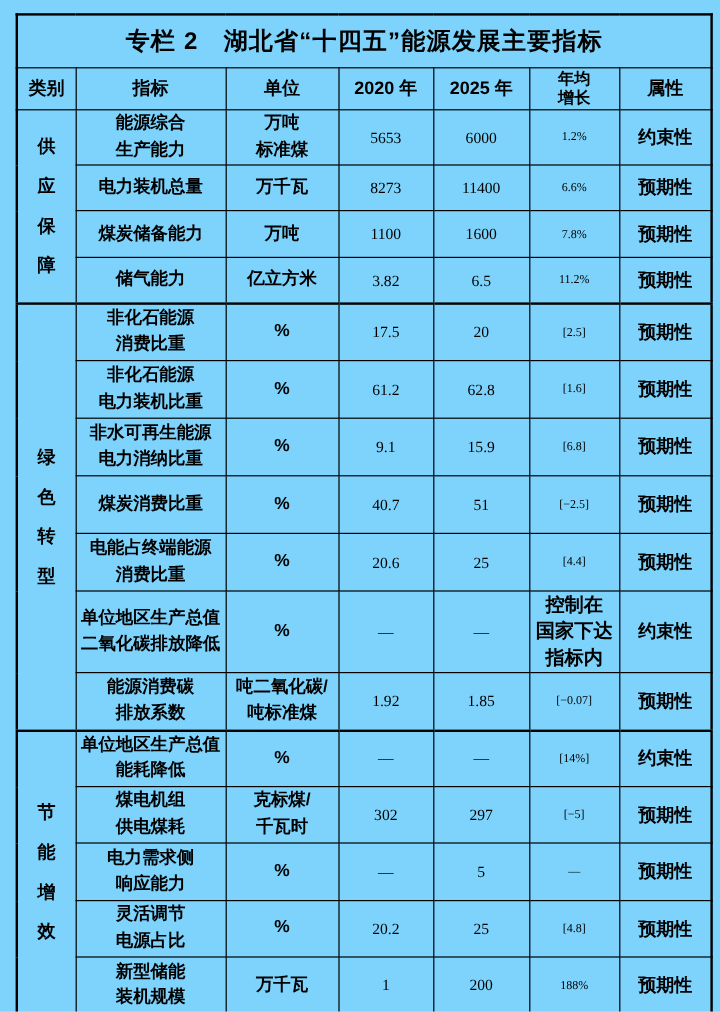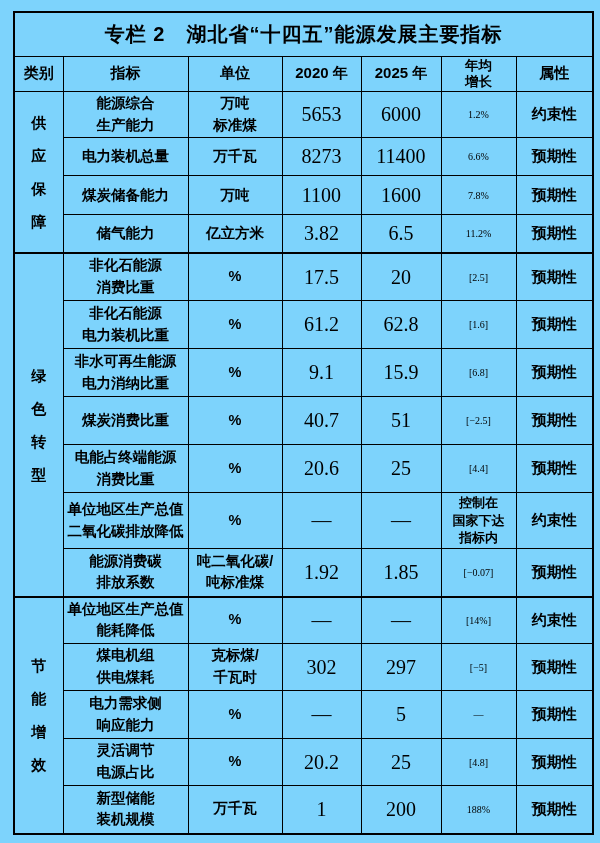--- a/index.html
+++ b/index.html
@@ -6,23 +6,23 @@
   body { background:#ffffff; font-family:"Liberation Sans","DejaVu Sans",sans-serif; color:#000; }
   .page { position:relative; width:600px; height:843px; background:#7dd3fc; overflow:hidden; }
   table.ind { position:absolute; left:13px; top:11px; width:579px; border-collapse:collapse; table-layout:fixed; border:2.5px solid #000; }
   table.ind td, table.ind th { border:1.5px solid #000; text-align:center; vertical-align:middle; padding:1px 2px; overflow:hidden; }
   td.title-cell { font-size:20px; font-weight:700; letter-spacing:1px; height:44px; }
   th.hdr { font-size:15px; font-weight:700; height:33px; white-space:pre-line;margin-top:34px; }
   th.hdr.growth-hdr { font-size:13.5px; line-height:1.2; }
   td.cat { vertical-align:middle; }
   .cat-text { display:inline-block; width:1.1em; word-break:break-all; line-height:2.2; font-weight:700; font-size:15px; }
   td.ind-cell, td.unit-cell { font-weight:700; font-size:14.5px; line-height:1.5; white-space:pre-line; }
-  td.num-cell { font-family:"Liberation Serif","DejaVu Serif",serif; font-size:20px; }
+  td.num-cell { font-family:"Liberation Serif","DejaVu Serif",serif; font-size:13px; }
   td.growth-cell { font-family:"Liberation Serif","DejaVu Serif",serif; font-size:10px; white-space:pre-line; }
-  td.growth-cell.cn { font-family:"Liberation Sans","DejaVu Sans",sans-serif; font-weight:700; font-size:13px; line-height:1.35; }
+  td.growth-cell.cn { font-family:"Liberation Sans","DejaVu Sans",sans-serif; font-weight:700; font-size:16px; line-height:1.35; }
   td.attr-cell { font-weight:700; font-size:15px; }
   tr.sec-start td { border-top:2px solid #000; }
   .footnote { position:absolute; left:14px; top:822px; font-family:"Liberation Serif","DejaVu Serif",serif; font-size:14.5px; font-weight:700; letter-spacing:1px; }
 </style>
 </head>
 <body>
 
 <div class="page">
   <table class="ind">
     <colgroup>

